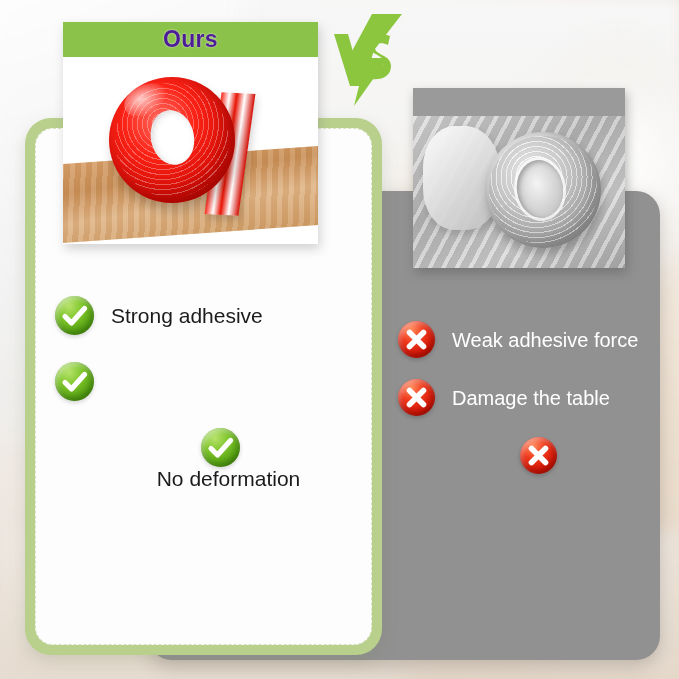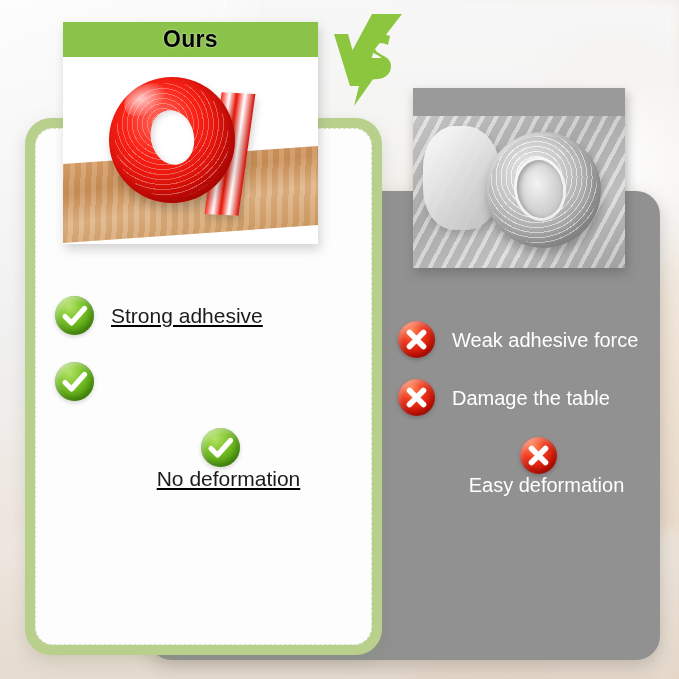--- a/index.html
+++ b/index.html
@@ -47,21 +47,21 @@
   
   .card-ours{
     position:absolute;left:63px;top:22px;width:255px;height:222px;
     background:#ffffff;
     box-shadow:2px 5px 10px rgba(120,120,120,.32);
   }
   .card-ours .hdr{
     height:35px;background:#8bc34a;display:flex;align-items:center;justify-content:center;
   }
   .card-ours .hdr span{
-    color:#000000;font-size:23px;font-weight:bold;letter-spacing:.3px;
+    color:#4c1d95;font-size:23px;font-weight:bold;letter-spacing:.3px;
     text-shadow:0 0 2px rgba(255,255,255,.95),1px 1px 0 rgba(130,180,60,.55);
   }
   .ours-photo{position:absolute;left:0;top:35px;right:0;bottom:0;overflow:hidden;background:#fff;}
   .ours-floor{position:absolute;left:-6%;bottom:0;width:112%;height:42%;
      background:linear-gradient(175deg,#d9a06a 0%,#c98f57 30%,#e0b485 60%,#cf9c64 100%);
      transform:skewY(-4deg);transform-origin:left bottom;}
   .ours-floor:after{content:"";position:absolute;inset:0;
      background:repeating-linear-gradient(92deg,rgba(255,255,255,.12) 0 5px,rgba(150,95,45,.10) 5px 11px);}
   .coil{position:absolute;left:46px;top:20px;width:126px;height:126px;border-radius:50%;
      background:
@@ -101,21 +101,21 @@
      box-shadow:2px 4px 8px rgba(0,0,0,.15);}
 
   
   .vs{position:absolute;left:328px;top:12px;width:80px;height:96px;}
   .vs svg{display:block;}
 
   
   .list-left{position:absolute;left:55px;top:296px;width:330px;}
   .list-right{position:absolute;left:398px;top:321px;width:280px;}
   .row{display:flex;align-items:center;}
-  .list-left .row{margin-bottom:27px;text-decoration:underline;}
+  .list-left .row{margin-bottom:27px;}
   .list-right .row{margin-bottom:21px;}
   .list-left .row:last-child,.list-right .row:last-child{margin-bottom:0;flex-direction:column;}
 
   .ico{flex:0 0 auto;width:39px;height:39px;border-radius:50%;position:relative;}
   .ico.green{
     background:radial-gradient(circle at 36% 26%,#b6e26a 0%,#7dc529 36%,#55a112 72%,#3e8409 100%);
     box-shadow:inset -2px -3px 6px rgba(40,90,5,.55),inset 2px 3px 5px rgba(255,255,255,.5),0 2px 4px rgba(0,0,0,.16);
   }
   .ico.red{
     width:37px;height:37px;
@@ -217,17 +217,16 @@
         </svg>
       </div>
       <div class="txt">Damage the table</div>
     </div>
     <div class="row">
       <div class="ico red">
         <svg width="37" height="37" viewBox="0 0 37 37" aria-hidden="true">
           <path d="M11.5 11.5 L25.5 25.5 M25.5 11.5 L11.5 25.5" fill="none" stroke="#ffffff" stroke-width="5.6" stroke-linecap="round"></path>
         </svg>
       </div>
-      <div class="txt">Easy deformation</div>
     </div>
   </div>
 
 </div>
 
 </body></html>

